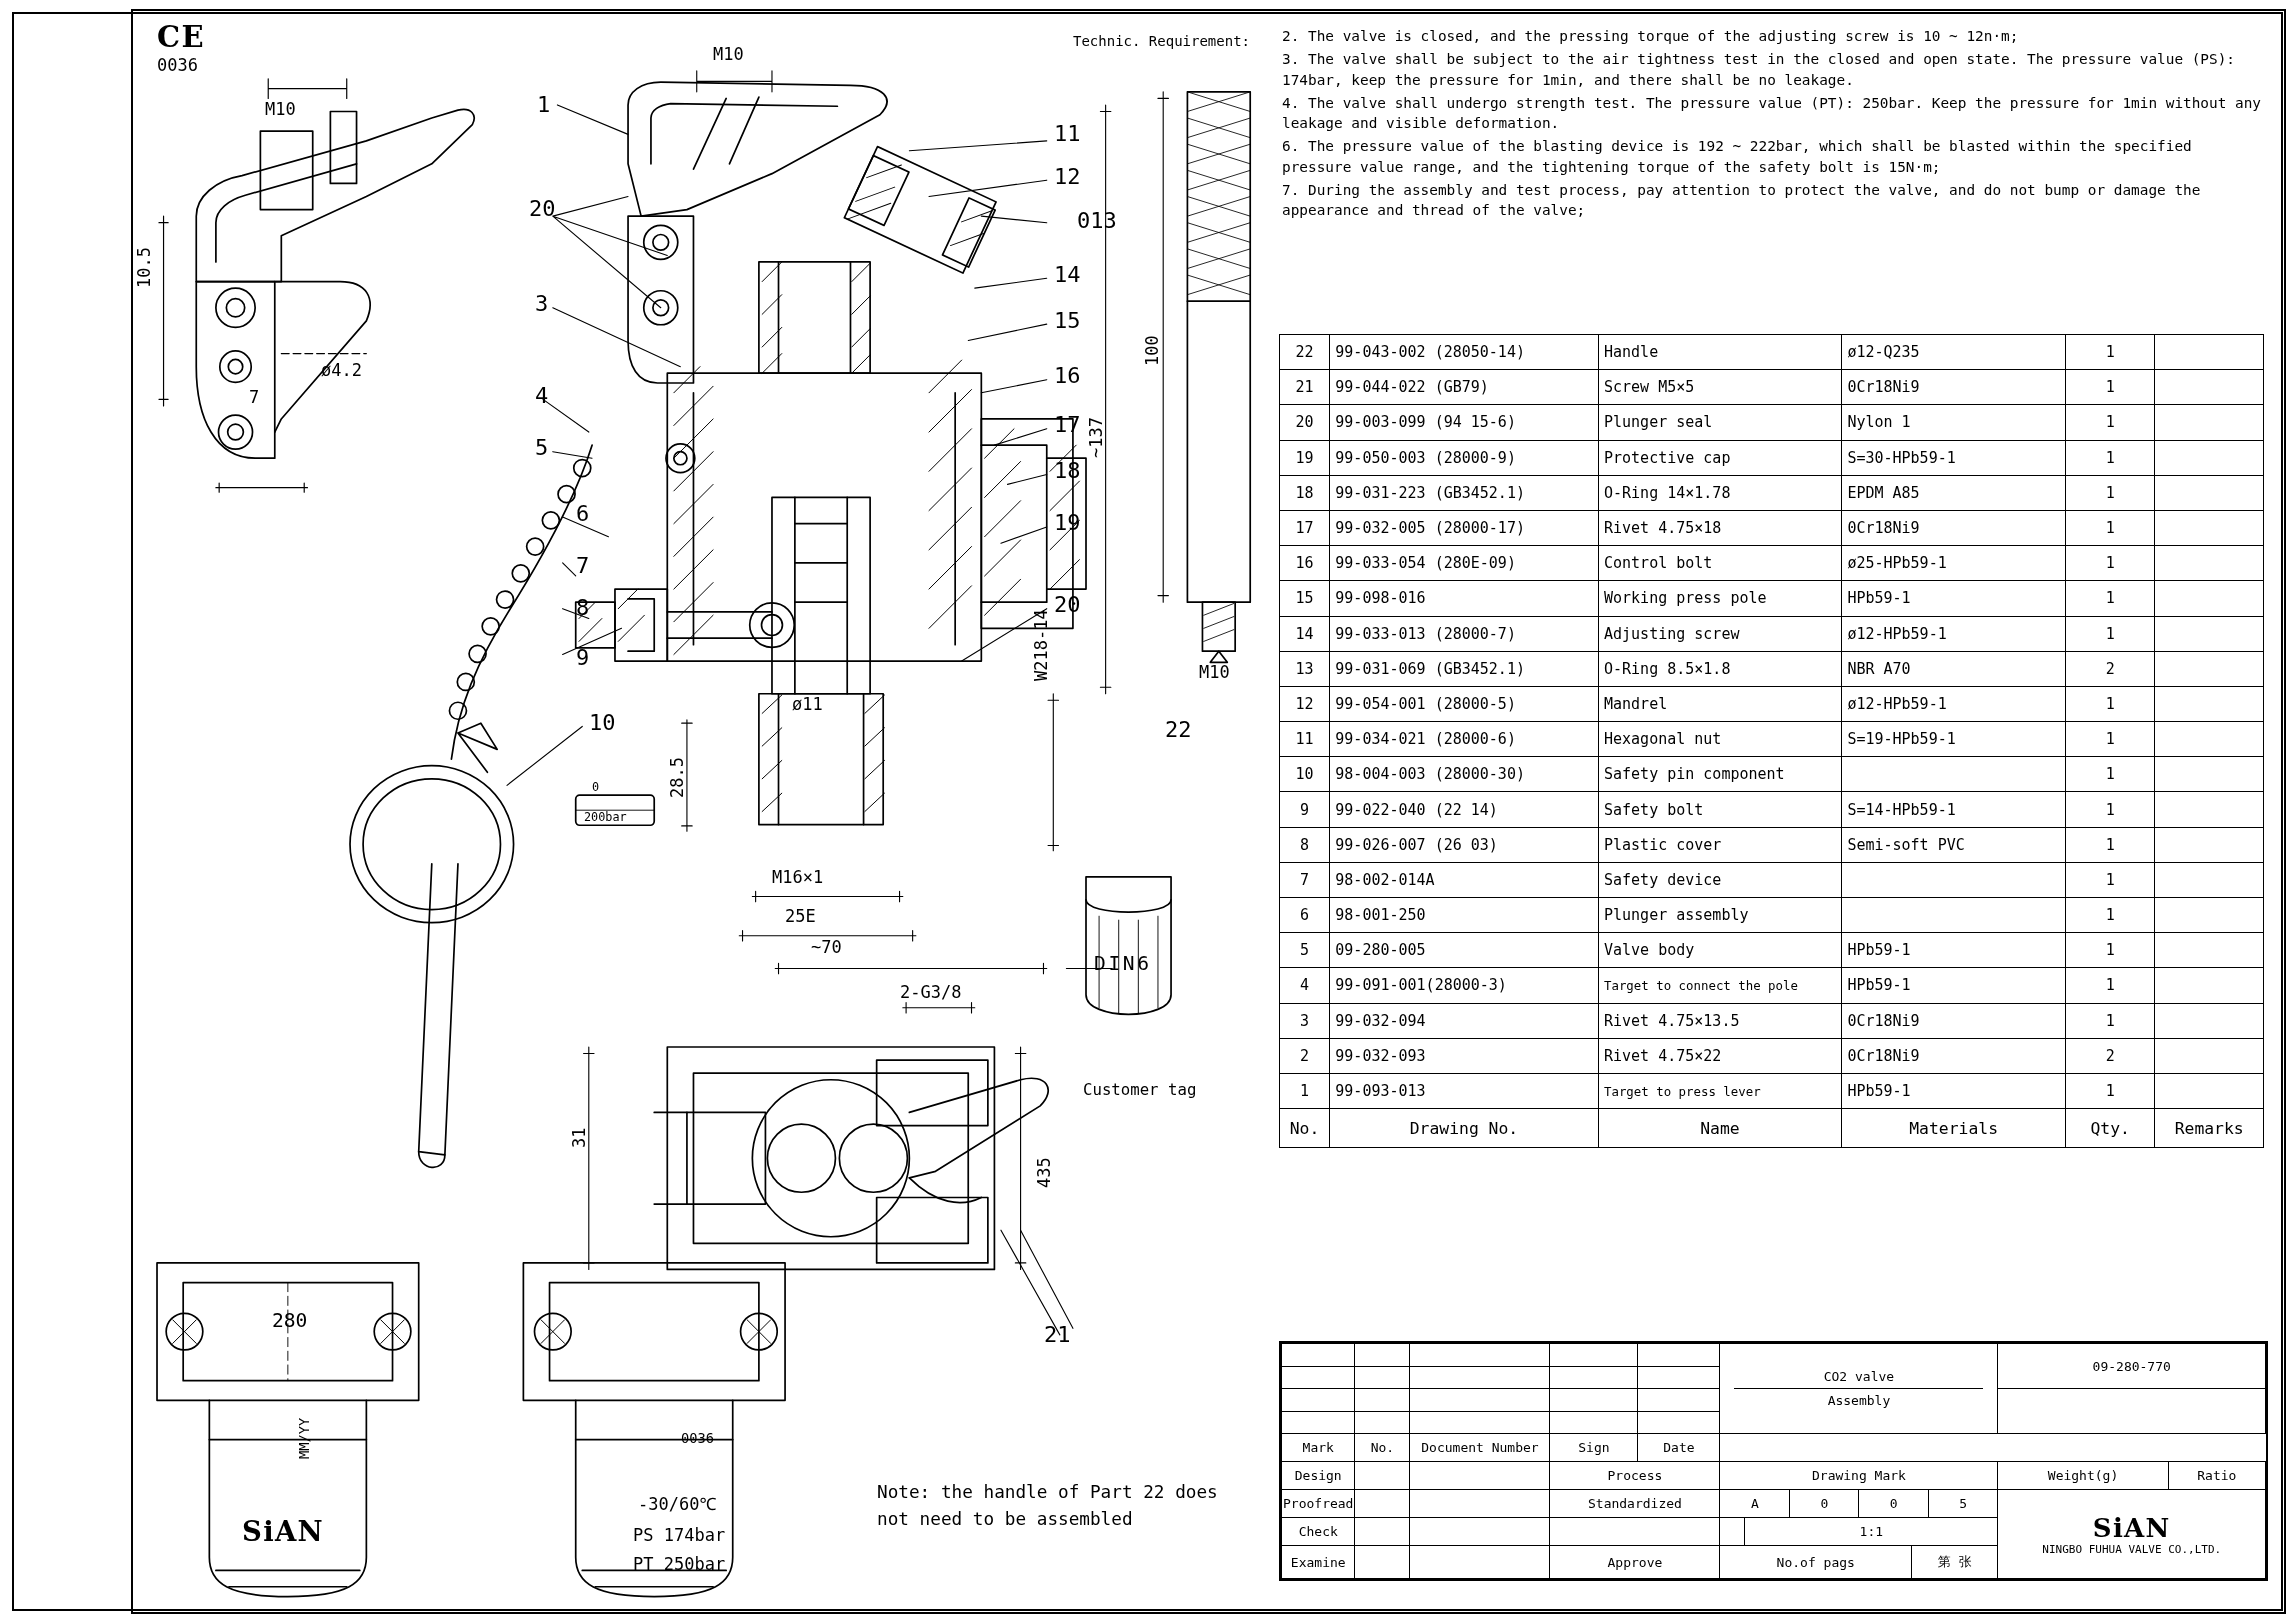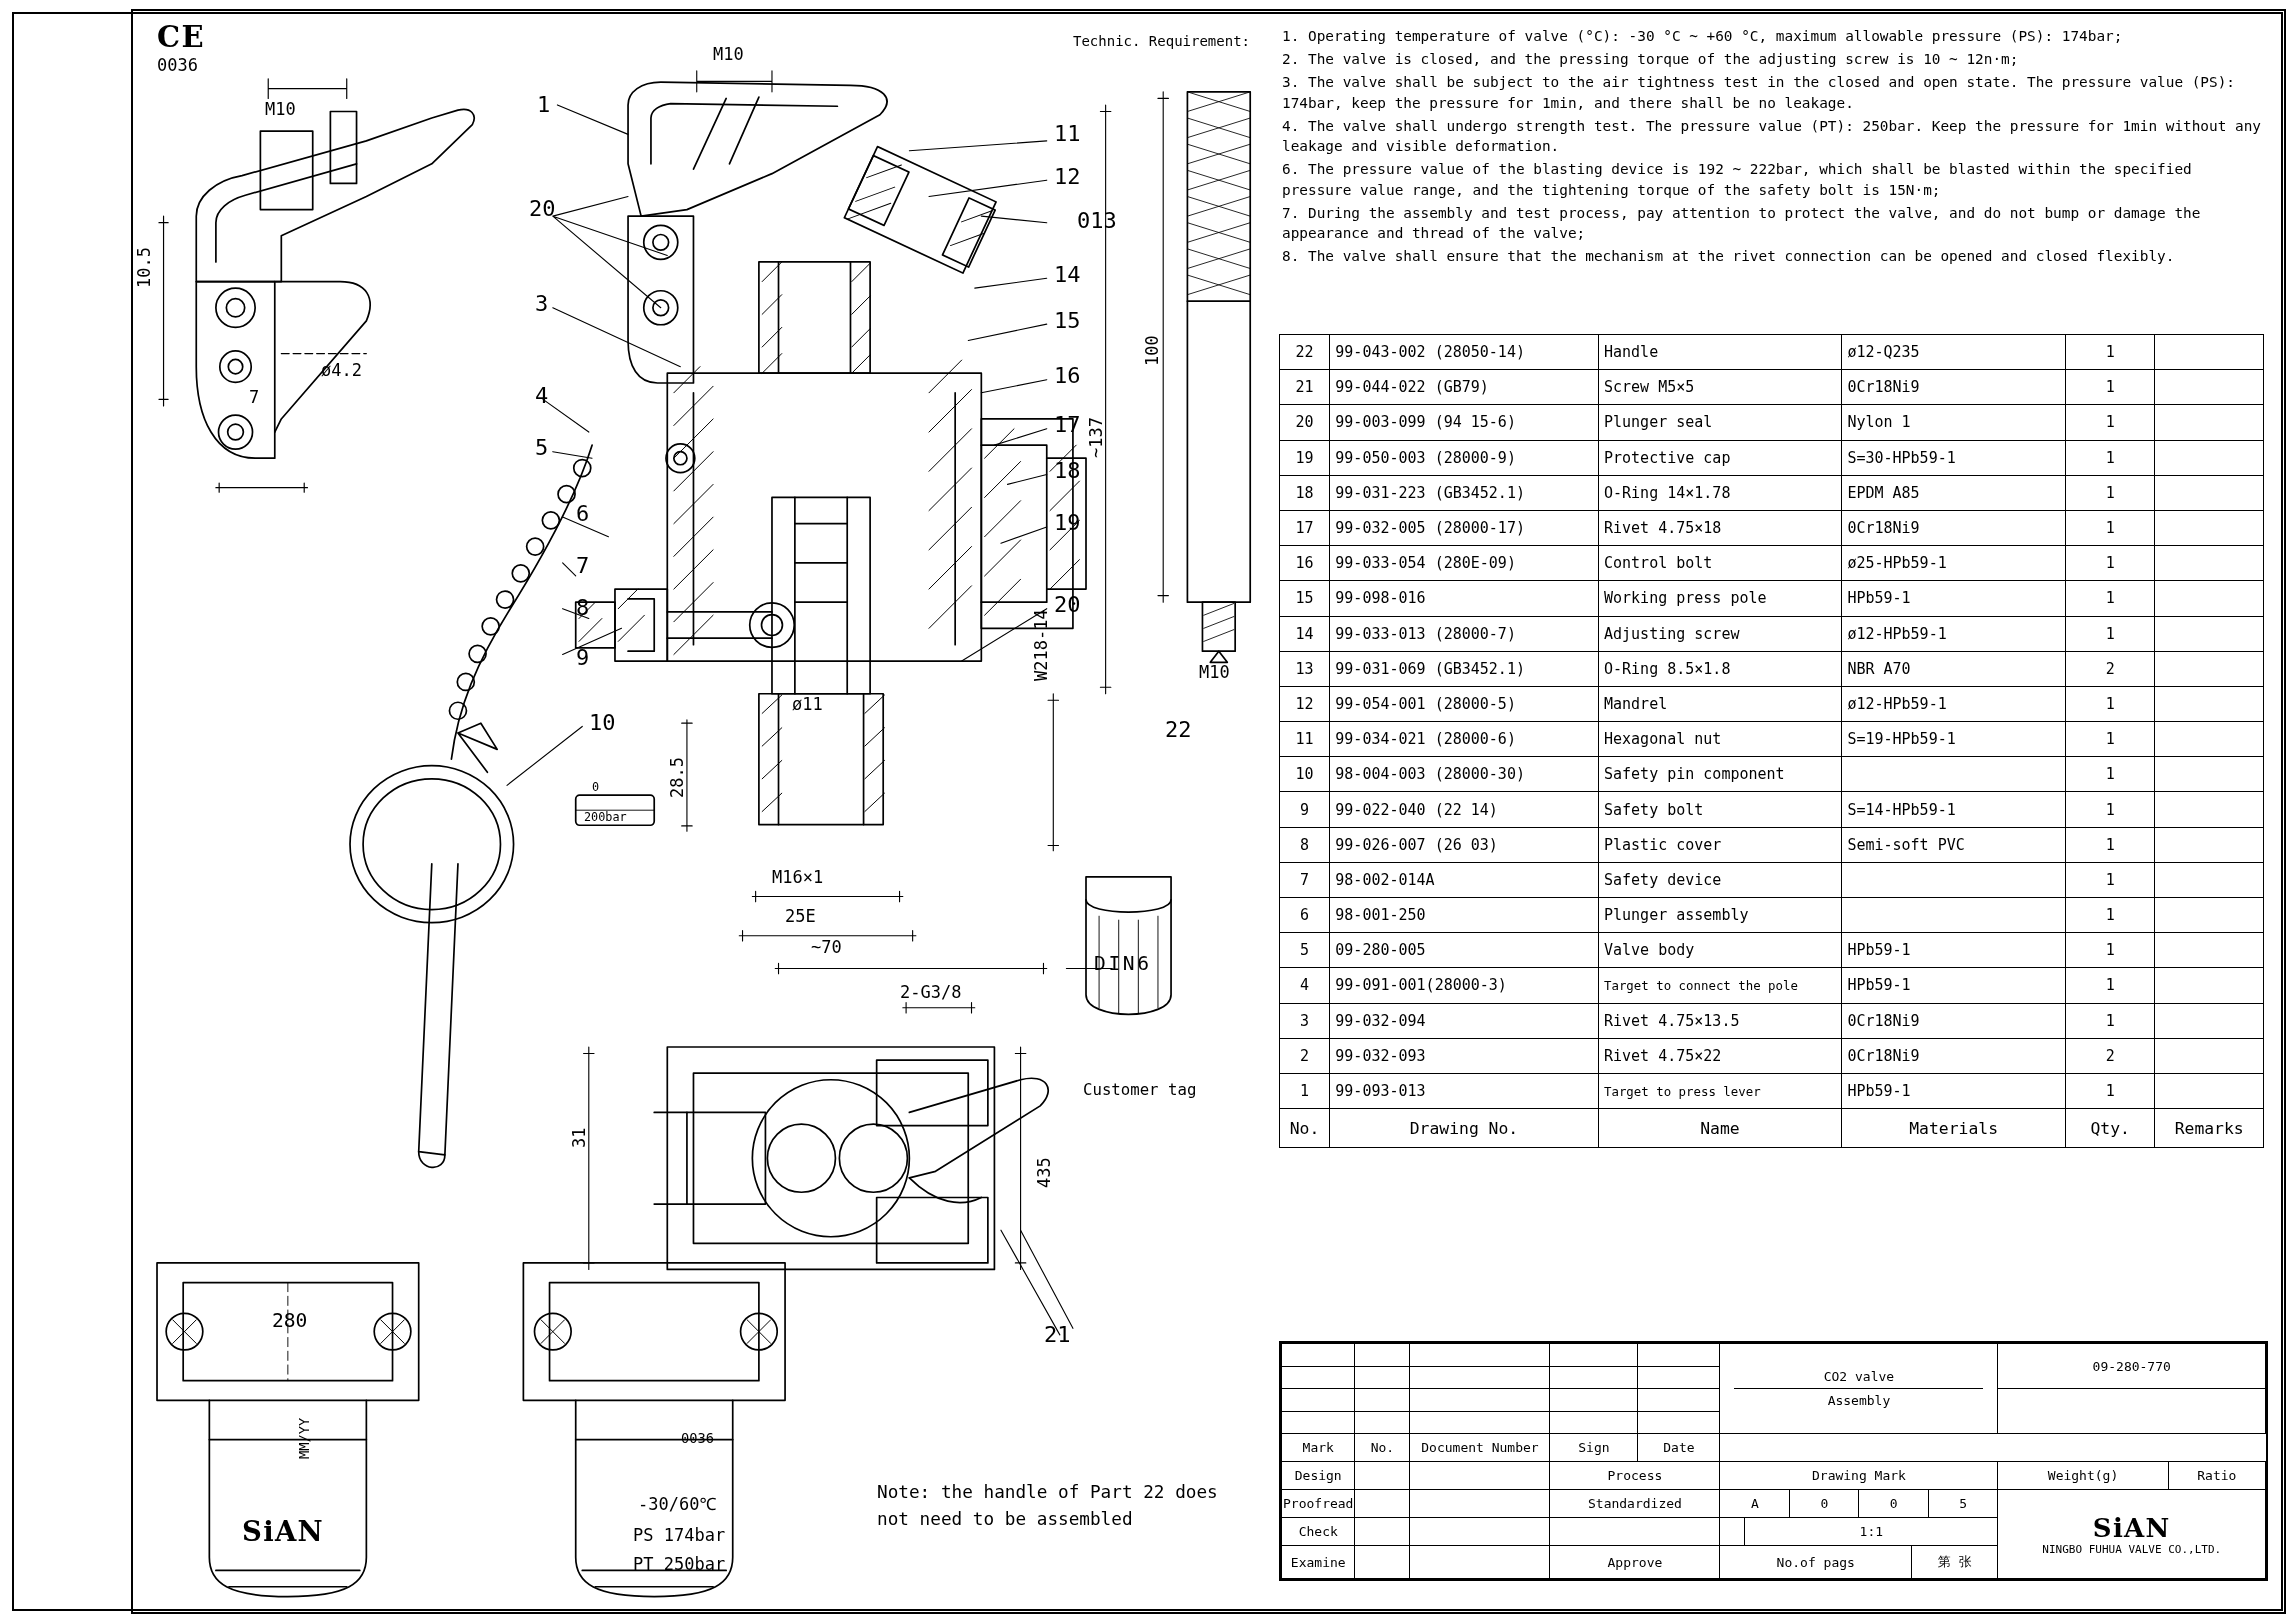--- a/index.html
+++ b/index.html
@@ -88,27 +88,25 @@
   <div class="frame-inner"></div>
 
   <div id="ce-mark">
     <div class="ce">CE</div>
     <div class="no">0036</div>
   </div>
 
   <div id="tech">
     <div class="head">Technic. Requirement:</div>
     <ol>
-      <li>1. Operating temperature of valve (°C): -30 °C ~ +60 °C, maximum allowable pressure (PS): 174bar;</li>
       <li>2. The valve is closed, and the pressing torque of the adjusting screw is 10 ~ 12n·m;</li>
       <li>3. The valve shall be subject to the air tightness test in the closed and open state. The pressure value (PS): 174bar, keep the pressure for 1min, and there shall be no leakage.</li>
       <li>4. The valve shall undergo strength test. The pressure value (PT): 250bar. Keep the pressure for 1min without any leakage and visible deformation.</li>
       <li>6. The pressure value of the blasting device is 192 ~ 222bar, which shall be blasted within the specified pressure value range, and the tightening torque of the safety bolt is 15N·m;</li>
       <li>7. During the assembly and test process, pay attention to protect the valve, and do not bump or damage the appearance and thread of the valve;</li>
-      <li>8. The valve shall ensure that the mechanism at the rivet connection can be opened and closed flexibly.</li>
     </ol>
   </div>
 
   <table id="bom">
     <tbody id="bom-body">
         <tr>
           <td class="col-no c">22</td>
           <td class="col-dwg">99-043-002 (28050-14)</td>
           <td class="col-name">Handle</td>
           <td class="col-mat">ø12-Q235</td>

